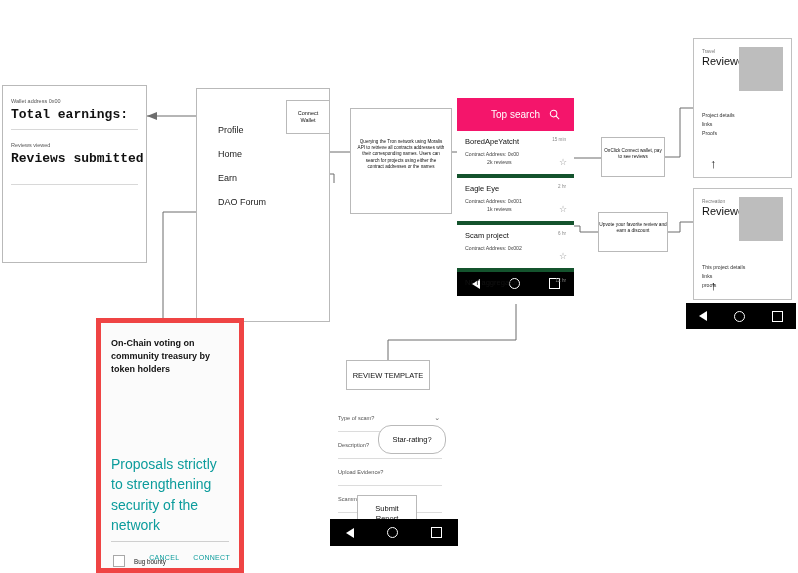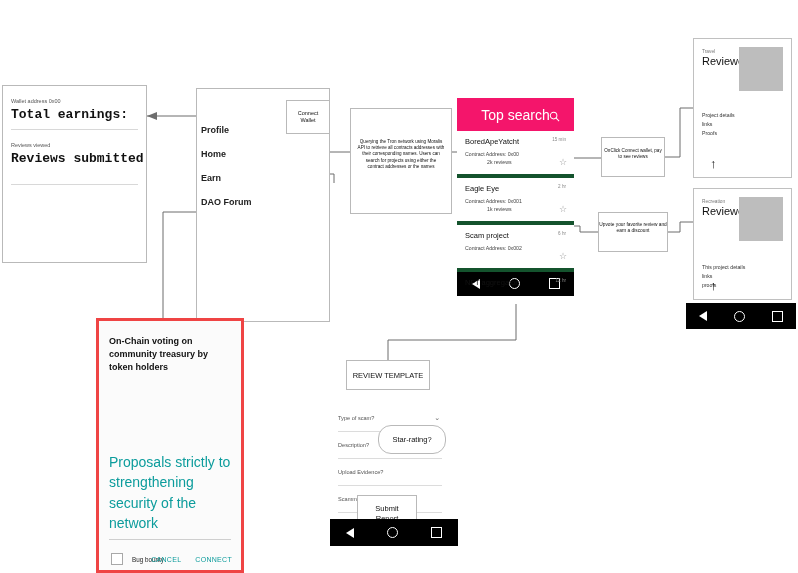--- a/index.html
+++ b/index.html
@@ -31,21 +31,21 @@
   }
   #users-info .lbl { font-size: 5.5px; color: #555; margin: 12px 0 0 8px; }
   #users-info .val { font-size: 13px; font-weight: bold; margin: 3px 0 0 8px; font-family: Liberation Mono, monospace; }
   #users-info .divider {
     margin: 7px 8px 0 8px; height: 1px; background: #d8d8d8;
   }
 
   
   #nav-panel { left: 196px; top: 88px; width: 134px; height: 234px; }
   #nav-panel .nav-item {
-    font-size: 9px; color: #222; margin-left: 4px; margin-top: 14px; font-weight: bold;
+    font-size: 9px; color: #222; margin-left: 21px; margin-top: 14px;
   }
   #nav-panel .nav-item:first-child { margin-top: 36px; }
 
   
   #connect-wallet {
     left: 286px; top: 100px; width: 44px; height: 34px;
     font-size: 5.5px; text-align: center; line-height: 1.25;
     display: flex; align-items: center; justify-content: center;
   }
 
@@ -54,21 +54,21 @@
     left: 350px; top: 108px; width: 102px; height: 106px;
     font-size: 4.6px; text-align: center; color: #111;
     padding: 30px 6px 0 6px; line-height: 1.35;
   }
 
   
   #phone-search { left: 457px; top: 98px; width: 117px; height: 206px; border: none; }
   #phone-search .header {
     background: #f4156b; height: 33px; color: #fff;
     display: flex; align-items: center; justify-content: center;
-    font-size: 14px; position: relative;
+    font-size: 10px; position: relative;
   }
   #phone-search .header .mag {
     position: absolute; right: 14px; top: 11px;
   }
   #phone-search .body { background: #fff; height: 140px; position: relative; }
   #phone-search .row {
     position: relative; border-bottom: 4px solid #14532d; padding: 6px 8px 5px 8px;
     height: 47px; box-sizing: border-box;
   }
   #phone-search .row .nm { font-size: 7.5px; color: #111; }
@@ -115,21 +115,21 @@
   .reviewer .det.first { margin-top: 44px; }
   .reviewer .arrowup { position: absolute; left: 16px; bottom: 6px; font-size: 13px; color: #111; }
   #reviewer2 .det.first { margin-top: 46px; }
 
   #phone-nav-right {
     left: 686px; top: 303px; width: 110px; height: 26px;
     background: #000; display: flex; align-items: center; justify-content: space-around;
   }
 
   
-  #voting { left: 96px; top: 318px; width: 148px; height: 255px; background: #fbfbfb; border: 3px solid #ef4444;}
+  #voting { left: 96px; top: 318px; width: 148px; height: 255px; background: #fbfbfb; border: 5px solid #ef4444;}
   #voting .h {
     font-size: 9px; font-weight: bold; color: #111;
     margin: 14px 10px 0 10px; line-height: 1.45;
   }
   #voting .sub {
     font-size: 14px; color: #0c9c9c; margin: 78px 10px 0 10px; line-height: 1.45;
   }
   #voting .rule { margin: 6px 10px 0 10px; height: 1px; background: #cfcfcf; }
   #voting .chk { display: flex; align-items: center; margin: 13px 0 0 12px; }
   #voting .chk .box { width: 10px; height: 10px; border: 1px solid #a8a8a8; background: #fff; }

